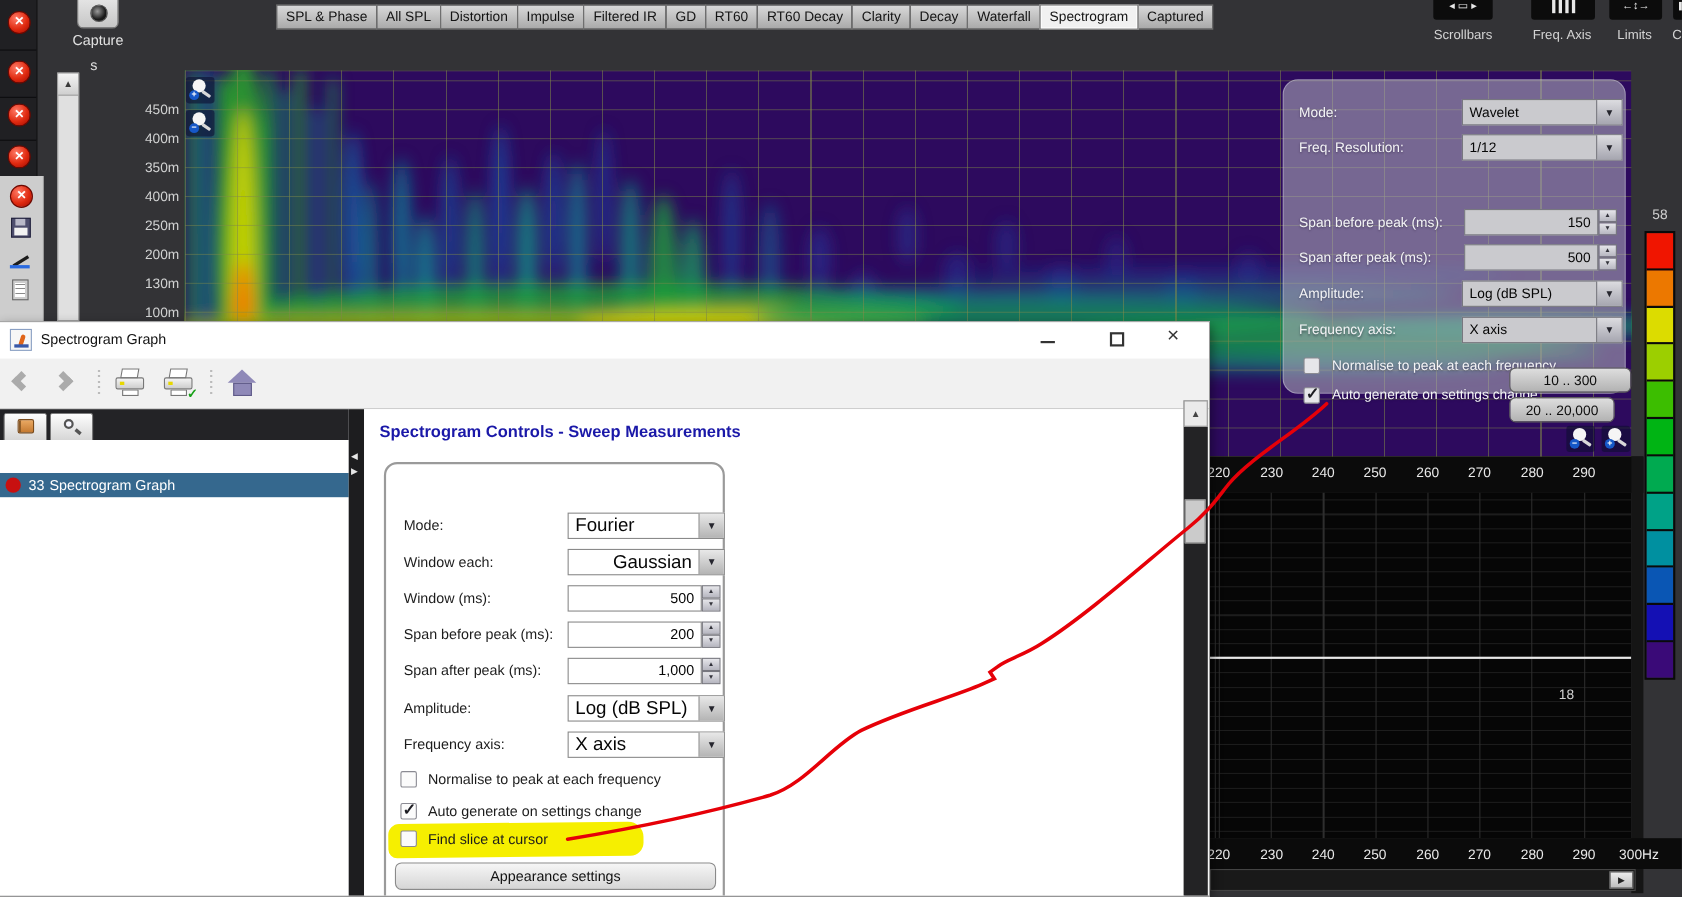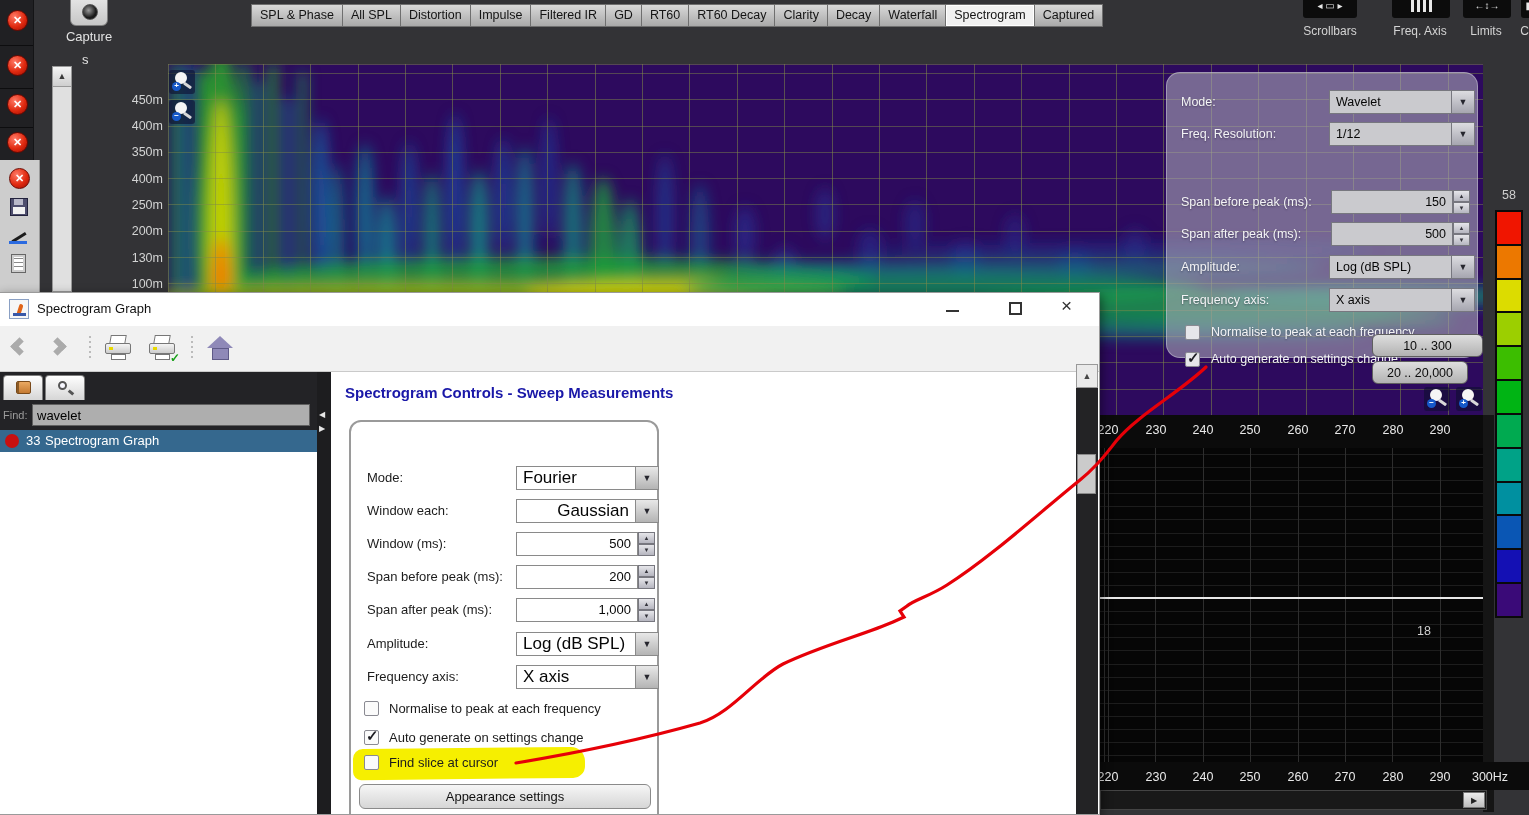--- a/index.html
+++ b/index.html
@@ -470,24 +470,20 @@
         <span class="htab" style="left:4px">
             <span class="book"></span>
           </span>
         <span class="htab" style="left:46px">
             <span class="mag">
               <span class="glass"></span>
               <span class="handle"></span>
             </span>
           </span>
       </div>
-      <div class="findrow">
-        <span class="flabel">Find:</span>
-        <input value="wavelet" style="">
-      </div>
       <div class="result">
         <span class="dot"></span>
         <span class="num">33</span>
         <span class="lbl">Spectrogram Graph</span>
       </div>
     </div>
     <div class="hw-sash">
       <span style="top:38px">◀</span>
       <span style="top:52px">▶</span>
     </div>

